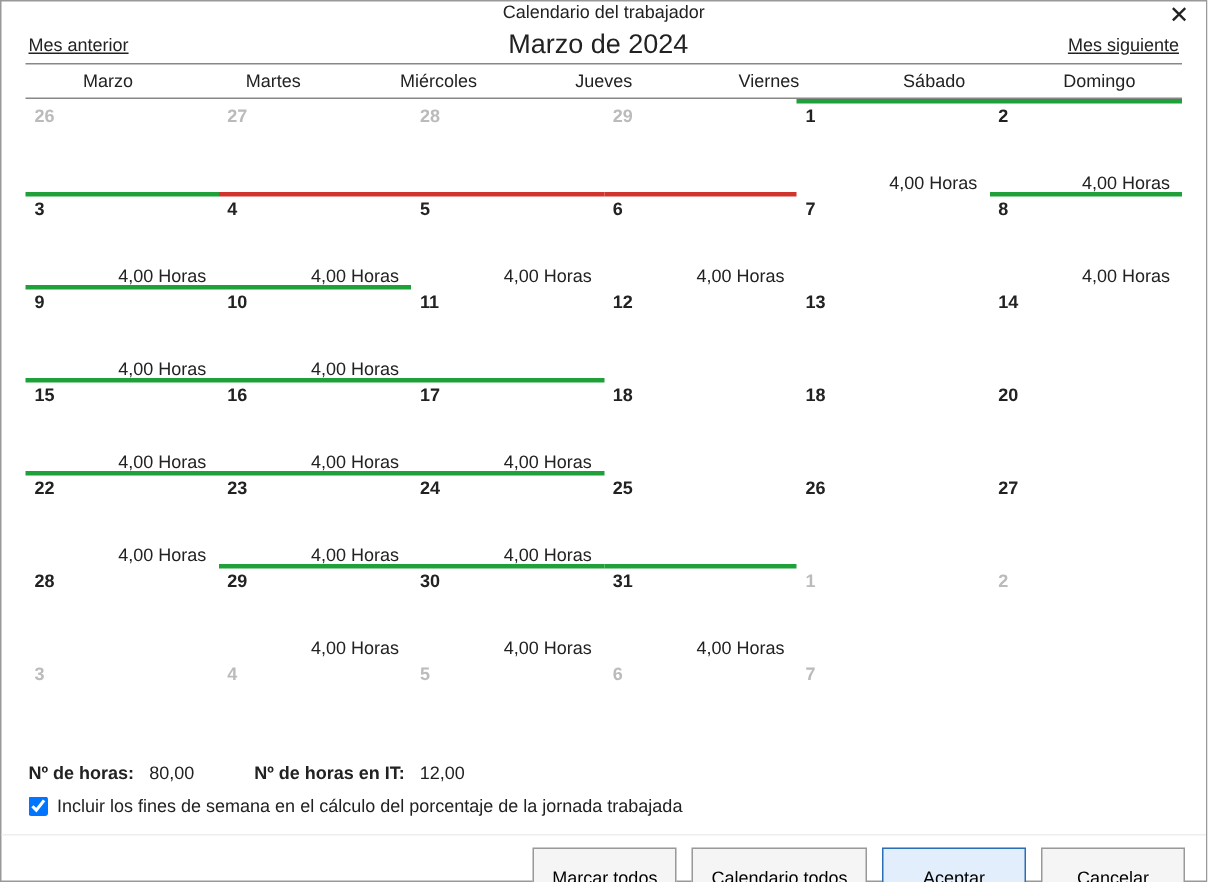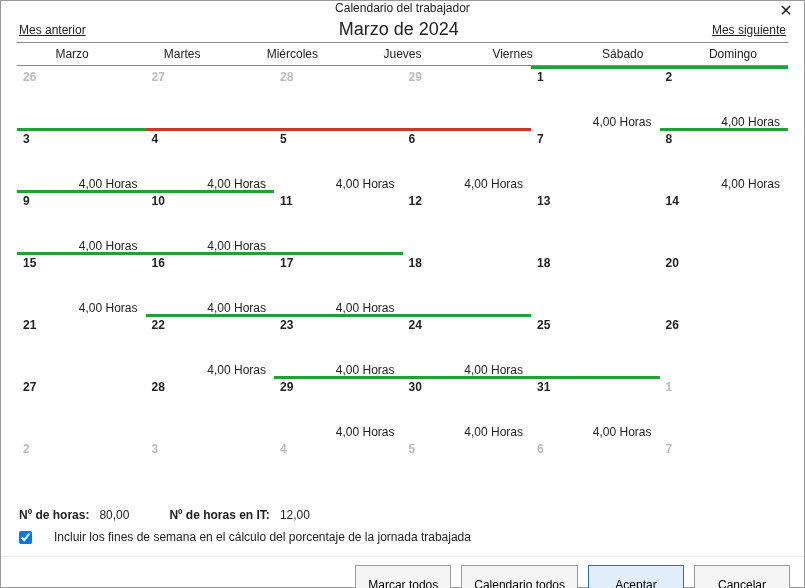--- a/index.html
+++ b/index.html
@@ -103,21 +103,21 @@
   .totals {
     display: flex;
     gap: 40px;
     margin-bottom: 8px;
     font-size: 12px;
   }
   .totals strong { font-weight: bold; }
   .chkrow {
     display: flex;
     align-items: center;
-    gap: 22px;
+    gap: 6px;
     margin-bottom: 12px;
   }
   .chkrow input { margin: 0; }
   .btnrow {
     display: flex;
     justify-content: flex-end;
     align-items: center;
     gap: 10px;
     padding: 8px 14px 10px 14px;
     border-top: 1px solid #eee;
@@ -251,23 +251,20 @@
           <div class="hours">4,00 Horas</div>
         </div>
         <div class="cell">
           <div class="dnum">18</div>
         </div>
         <div class="cell">
           <div class="dnum">18</div>
         </div>
         <div class="cell">
           <div class="dnum">20</div>
-        </div>
-        <div class="cell">
-          <div class="dnum">21</div>
         </div>
         <div class="cell">
           <div class="bar green"></div>
           <div class="dnum">22</div>
           <div class="hours">4,00 Horas</div>
         </div>
         <div class="cell">
           <div class="bar green"></div>
           <div class="dnum">23</div>
           <div class="hours">4,00 Horas</div>

